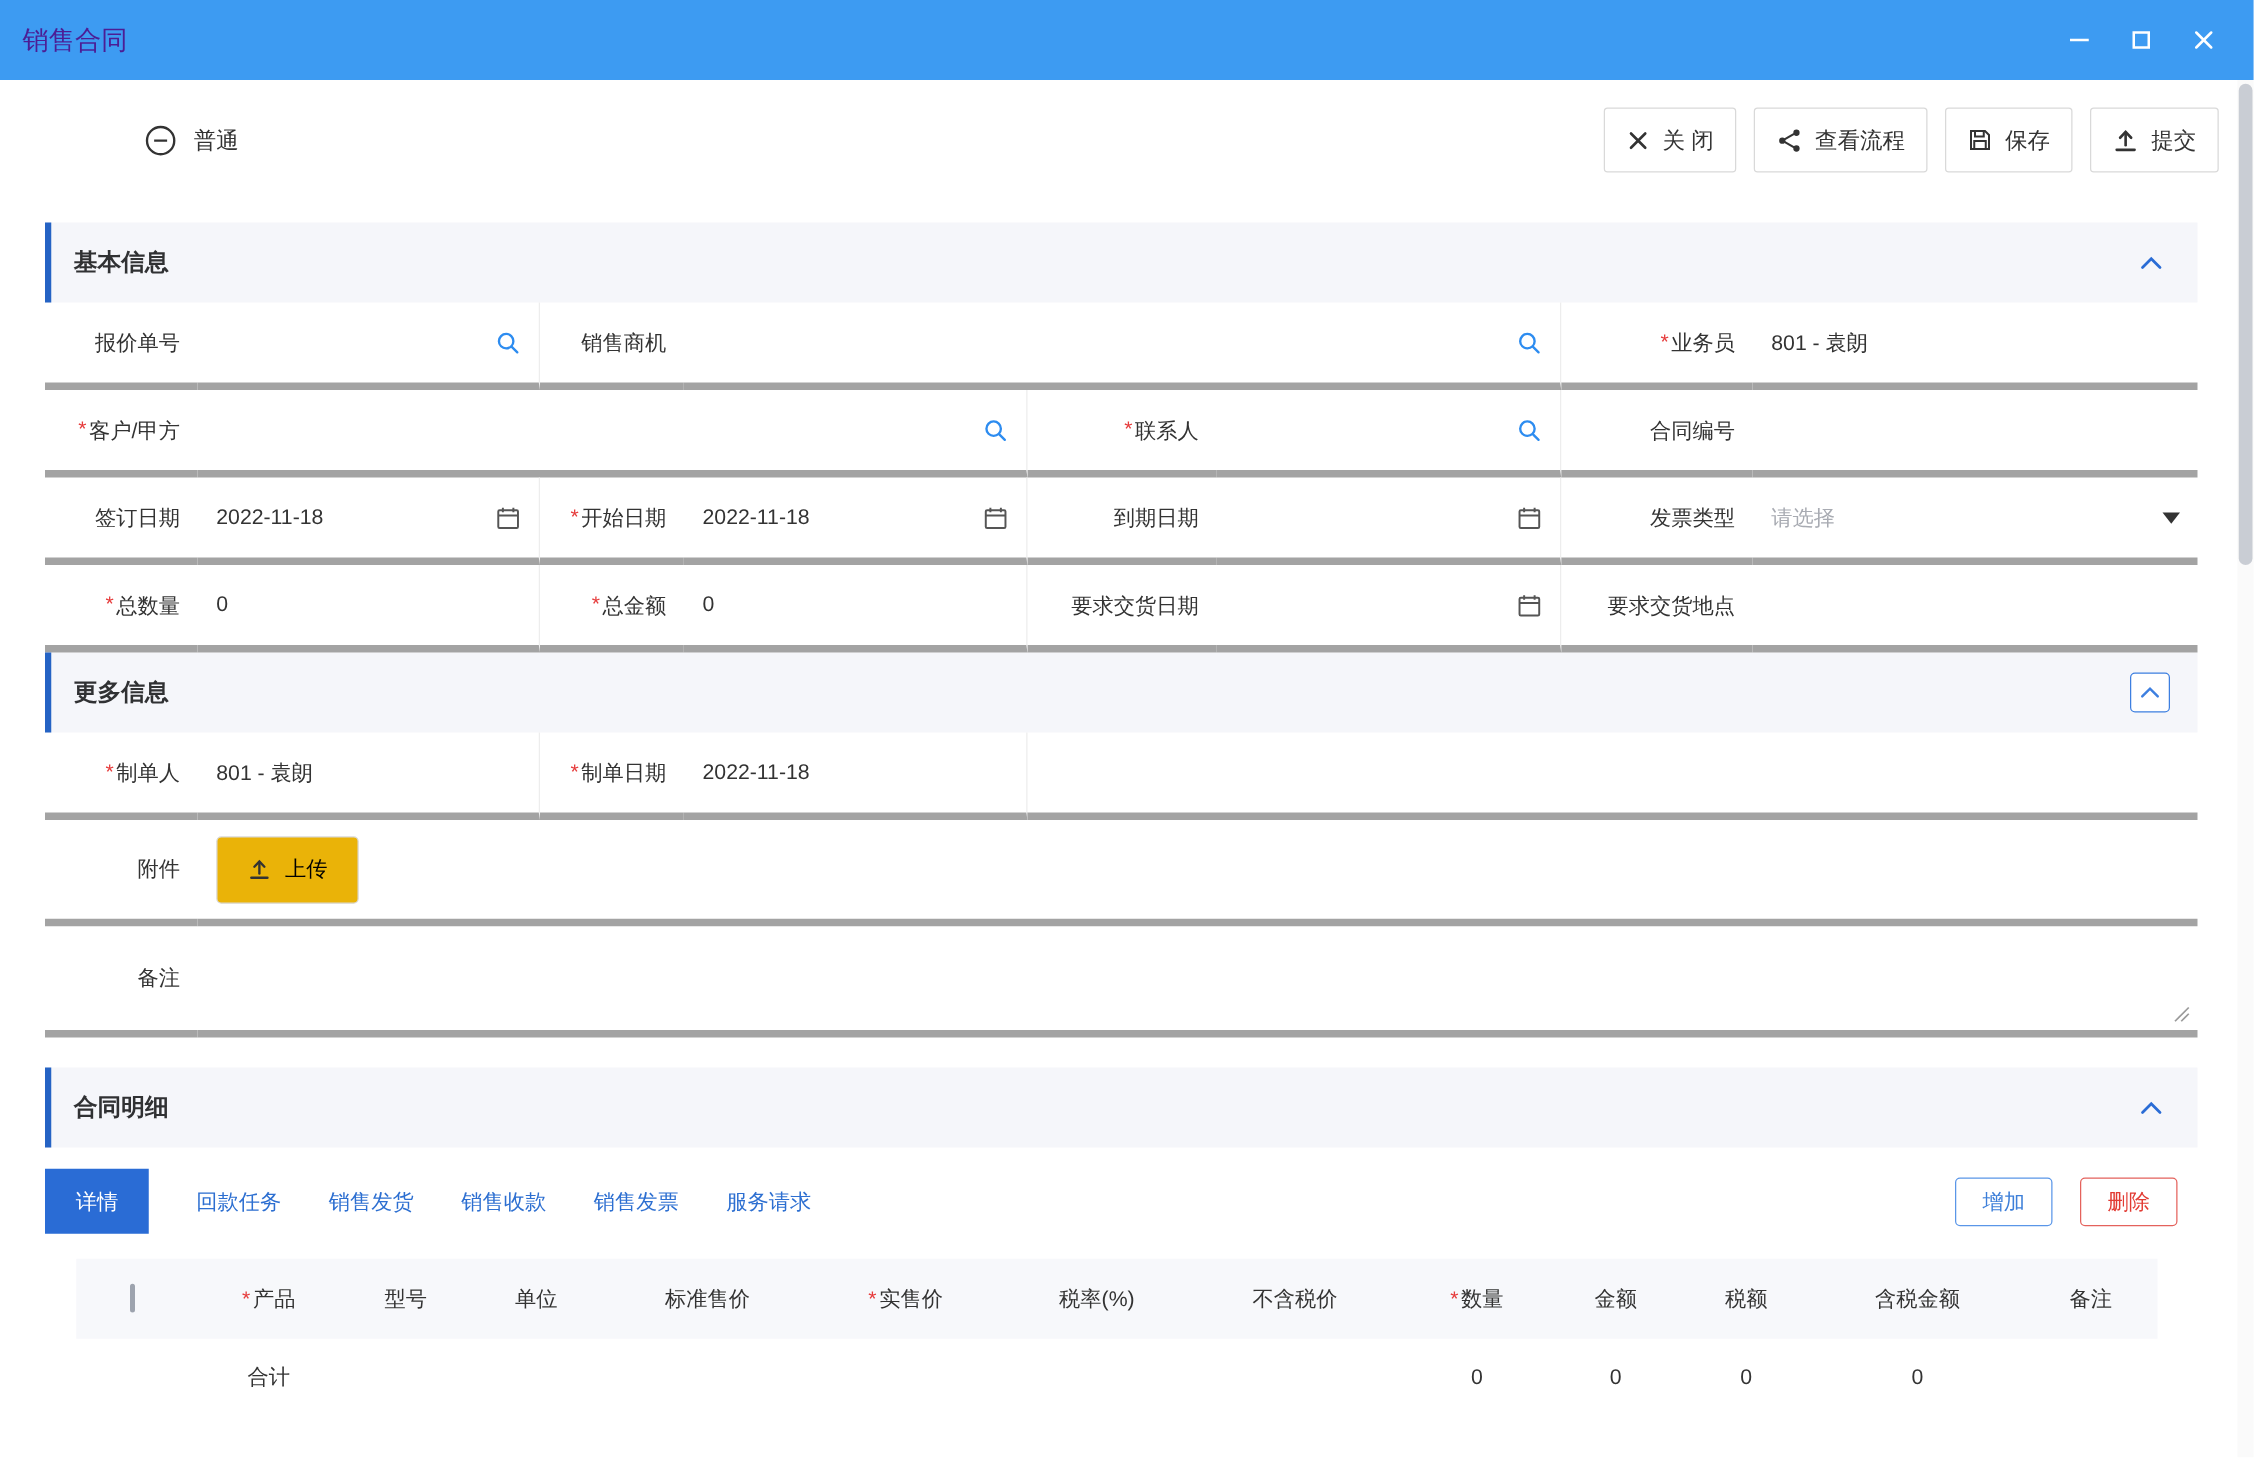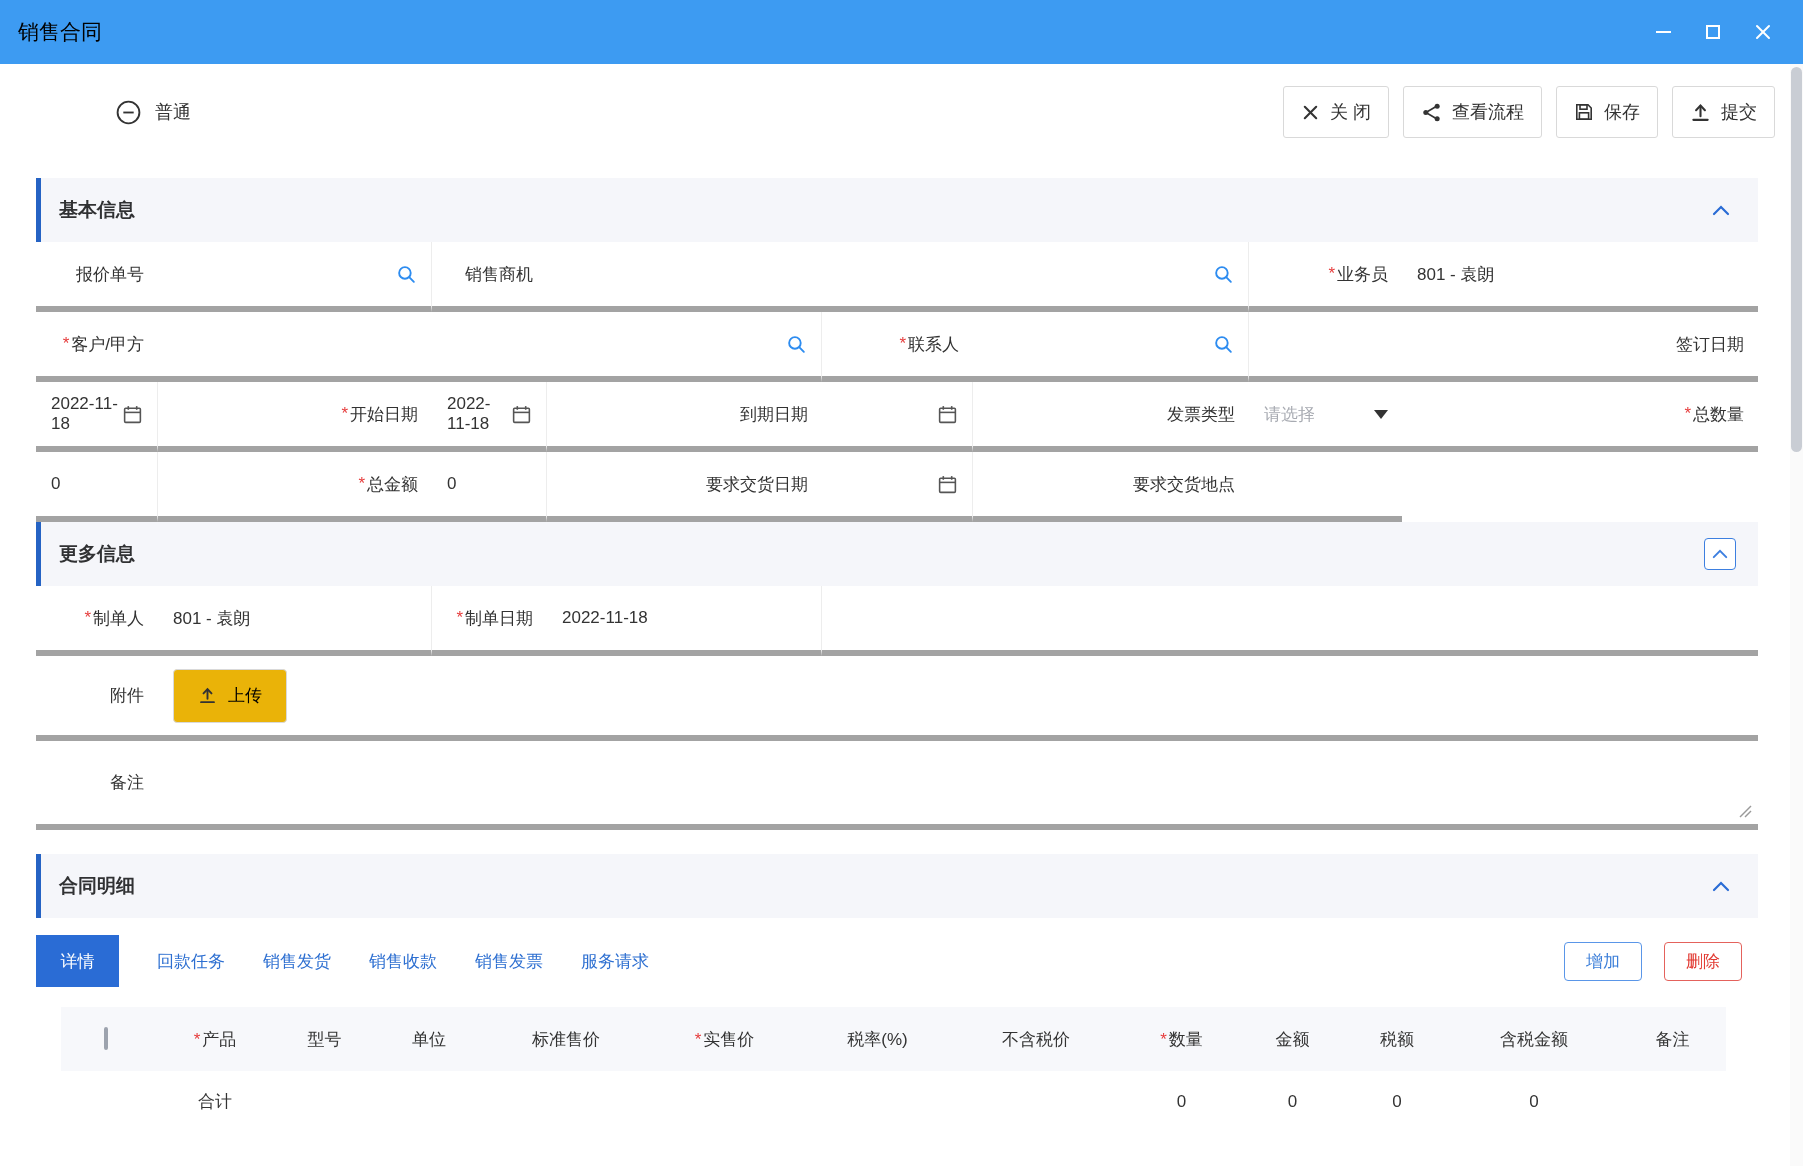--- a/index.html
+++ b/index.html
@@ -7,21 +7,21 @@
   body {
     font-family:"Liberation Sans","DejaVu Sans",sans-serif;
     background:#fff; color:#333; position:relative; overflow:hidden;
   }
 
   
   .titlebar {
     height:64px; background:#3D9BF2; display:flex; align-items:center;
     justify-content:space-between; padding:0 30px 0 18px;
   }
-  .titlebar .title { color:#000000; font-size:21px; }
+  .titlebar .title { color:#4c1d95; font-size:21px; }
   .win-controls { display:flex; align-items:center; gap:30px; }
   .win-btn { width:20px; height:20px; display:flex; align-items:center; justify-content:center; cursor:pointer; }
   .min-glyph { width:15px; height:2px; background:#fff; }
   .max-glyph { width:14px; height:14px; border:2px solid #fff; }
 
   
   .toolbar {
     margin-top:22px; height:52px; display:flex; align-items:center;
     justify-content:space-between; padding:0 28px 0 115px;
   }
@@ -230,20 +230,23 @@
     </div>
     <div class="cell fld br">
       <span></span>
       <span class="icon-right">
         <svg width="21" height="21" viewBox="0 0 20 20" fill="none" stroke="#2D8CF0" stroke-width="1.8" stroke-linecap="round">
           <circle cx="8.5" cy="8.5" r="5.5"></circle>
             <line x1="12.8" y1="12.8" x2="17" y2="17"></line>
         </svg>
       </span>
     </div>
+    <div class="cell lbl">
+        <span>合同编号</span>
+      </div>
     <div class="cell fld">
       <span></span>
     </div>
 
     <div class="cell lbl">
         <span>签订日期</span>
       </div>
     <div class="cell fld br">
       <span>2022-11-18</span>
       <span class="icon-right">

